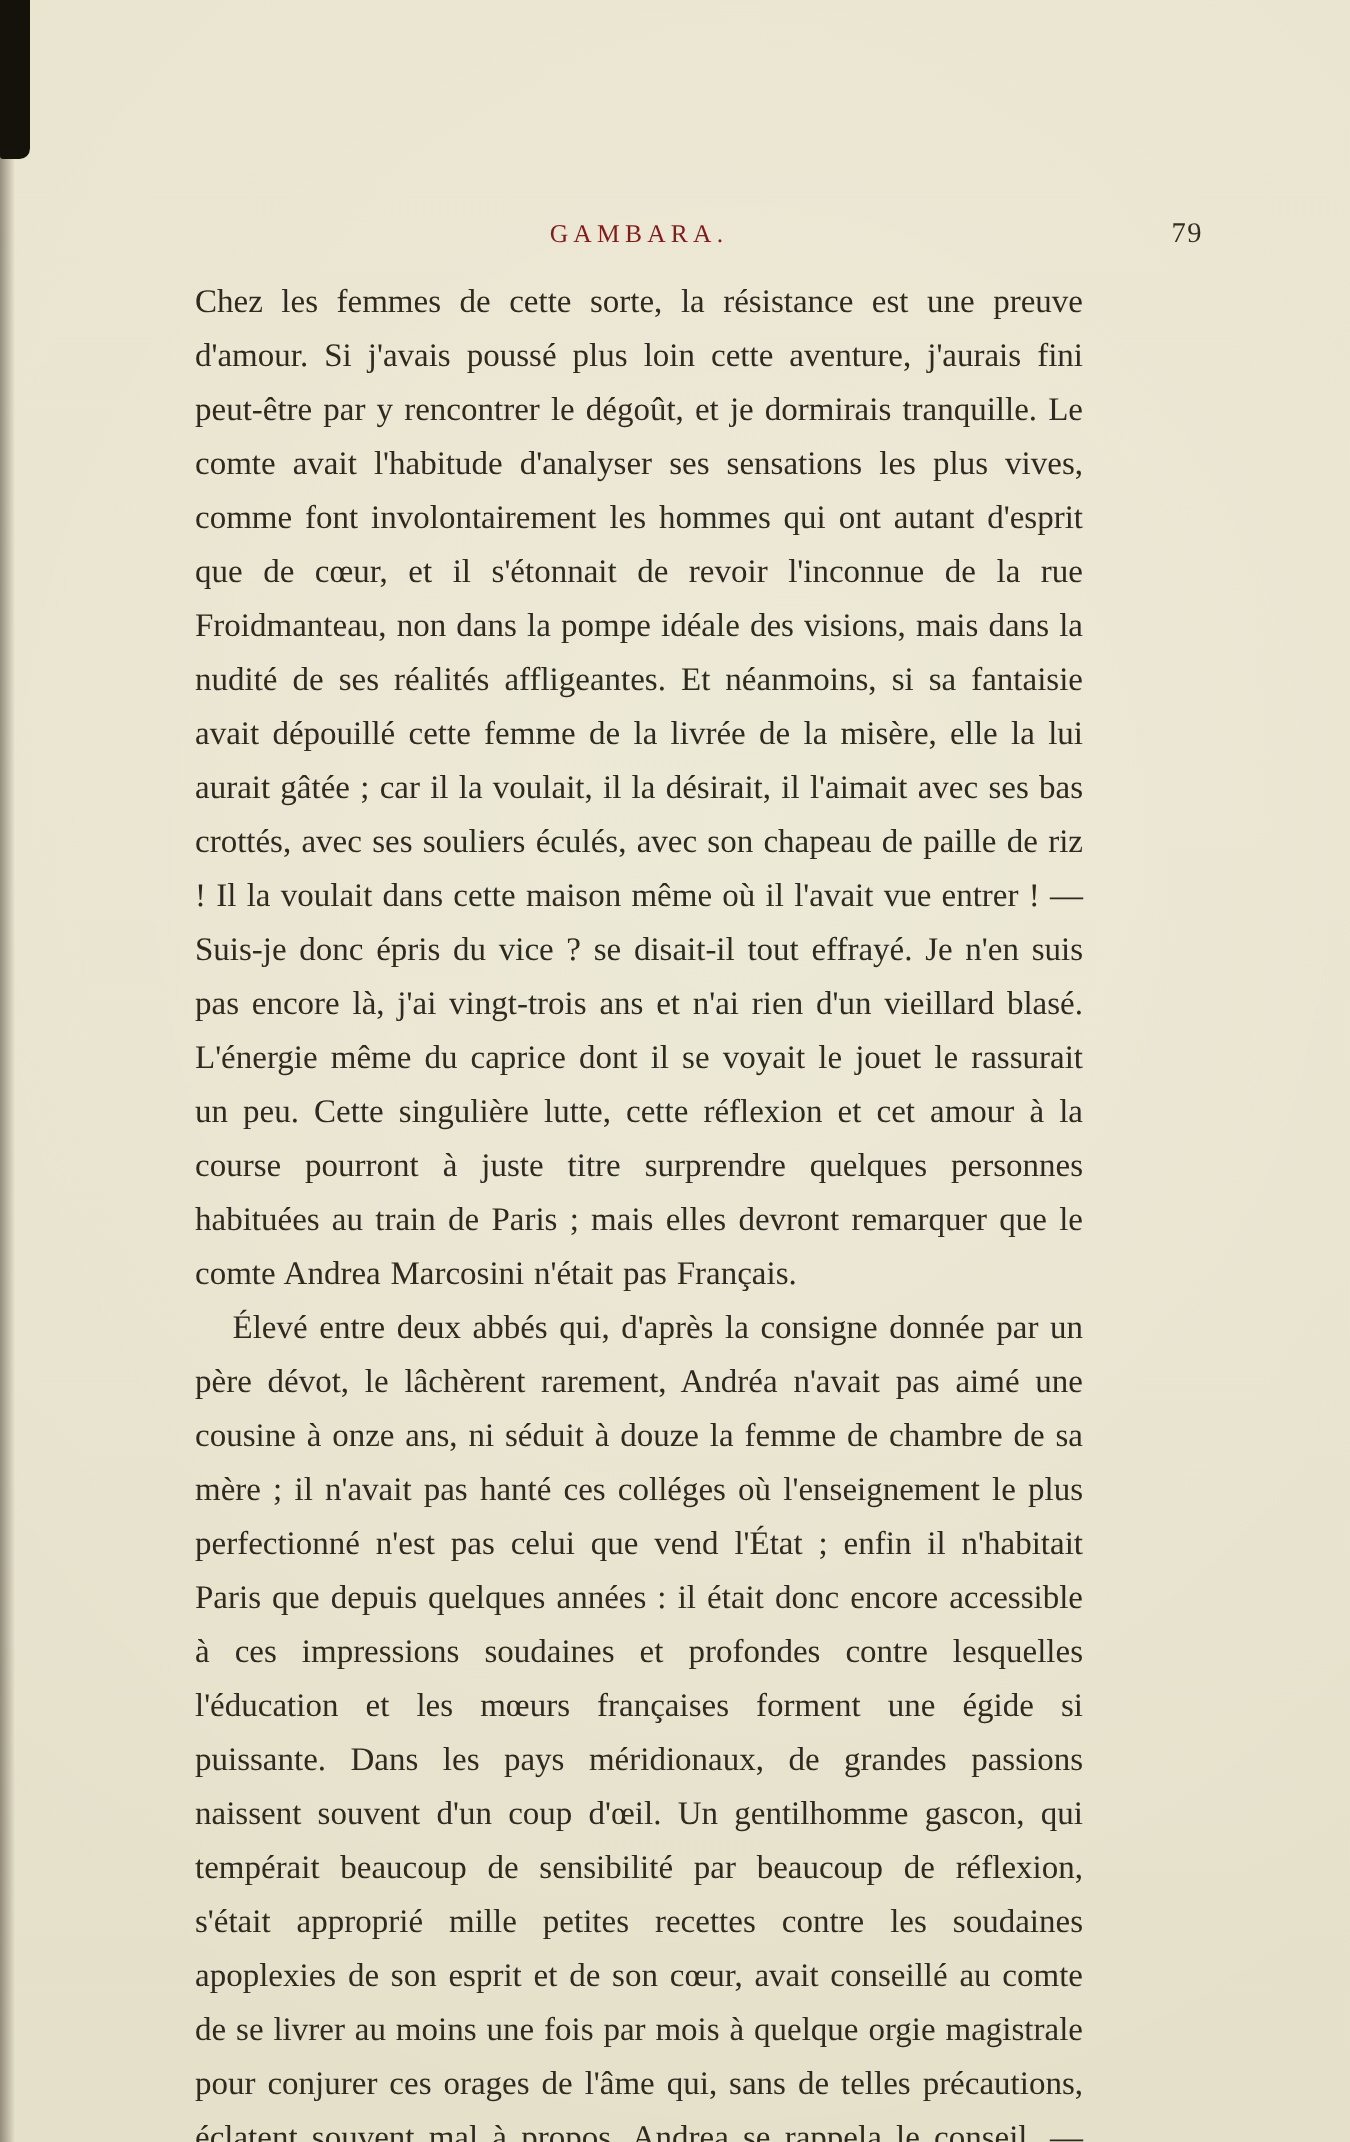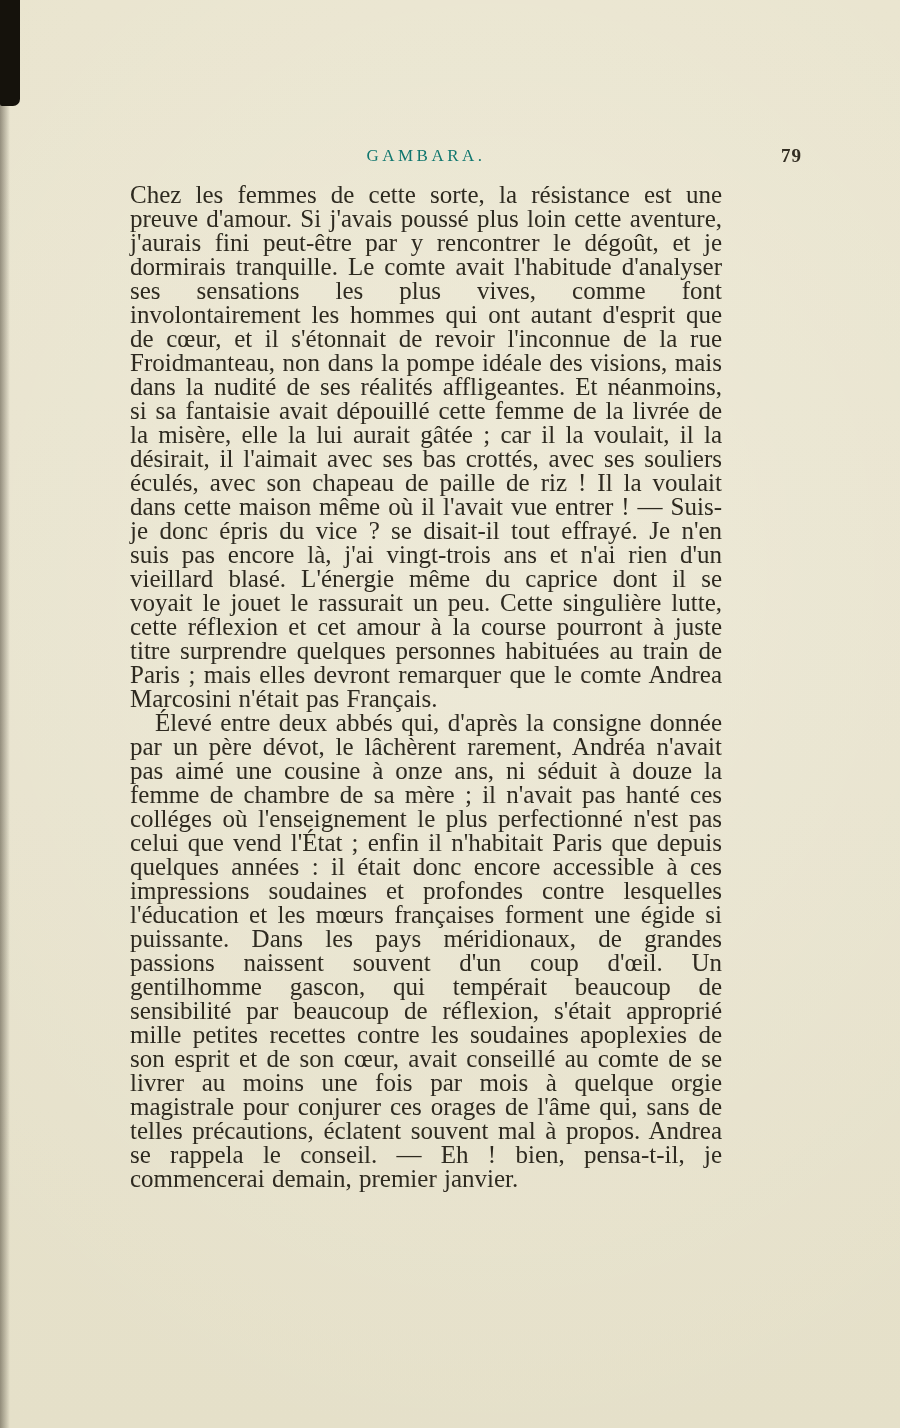--- a/index.html
+++ b/index.html
@@ -40,37 +40,37 @@
   }
   .running-head {
     position: relative;
     height: 30px;
     margin-bottom: 7px;
   }
   .running-title {
     text-align: center;
     font-size: 17px;
     letter-spacing: 3.5px;
-    color: #0f766e;
+    color: #7f1d1d;
   }
   .page-number {
     position: absolute;
     right: -80px;
     top: -1px;
     font-size: 19px;
-    font-weight: bold;
+    font-weight: normal;
     letter-spacing: 1px;
     color: #332e23;
     text-align: right;
   }
   .body-text p {
     margin: 0;
     text-align: justify;
-    font-size: 25px;
-    line-height: 24px;
+    font-size: 22px;
+    line-height: 36px;
     word-spacing: 1px;
   }
   .body-text p.indent {
     text-indent: 25px;
   }
 </style>
 </head>
 <body>
 
 <div class="paper"></div>

